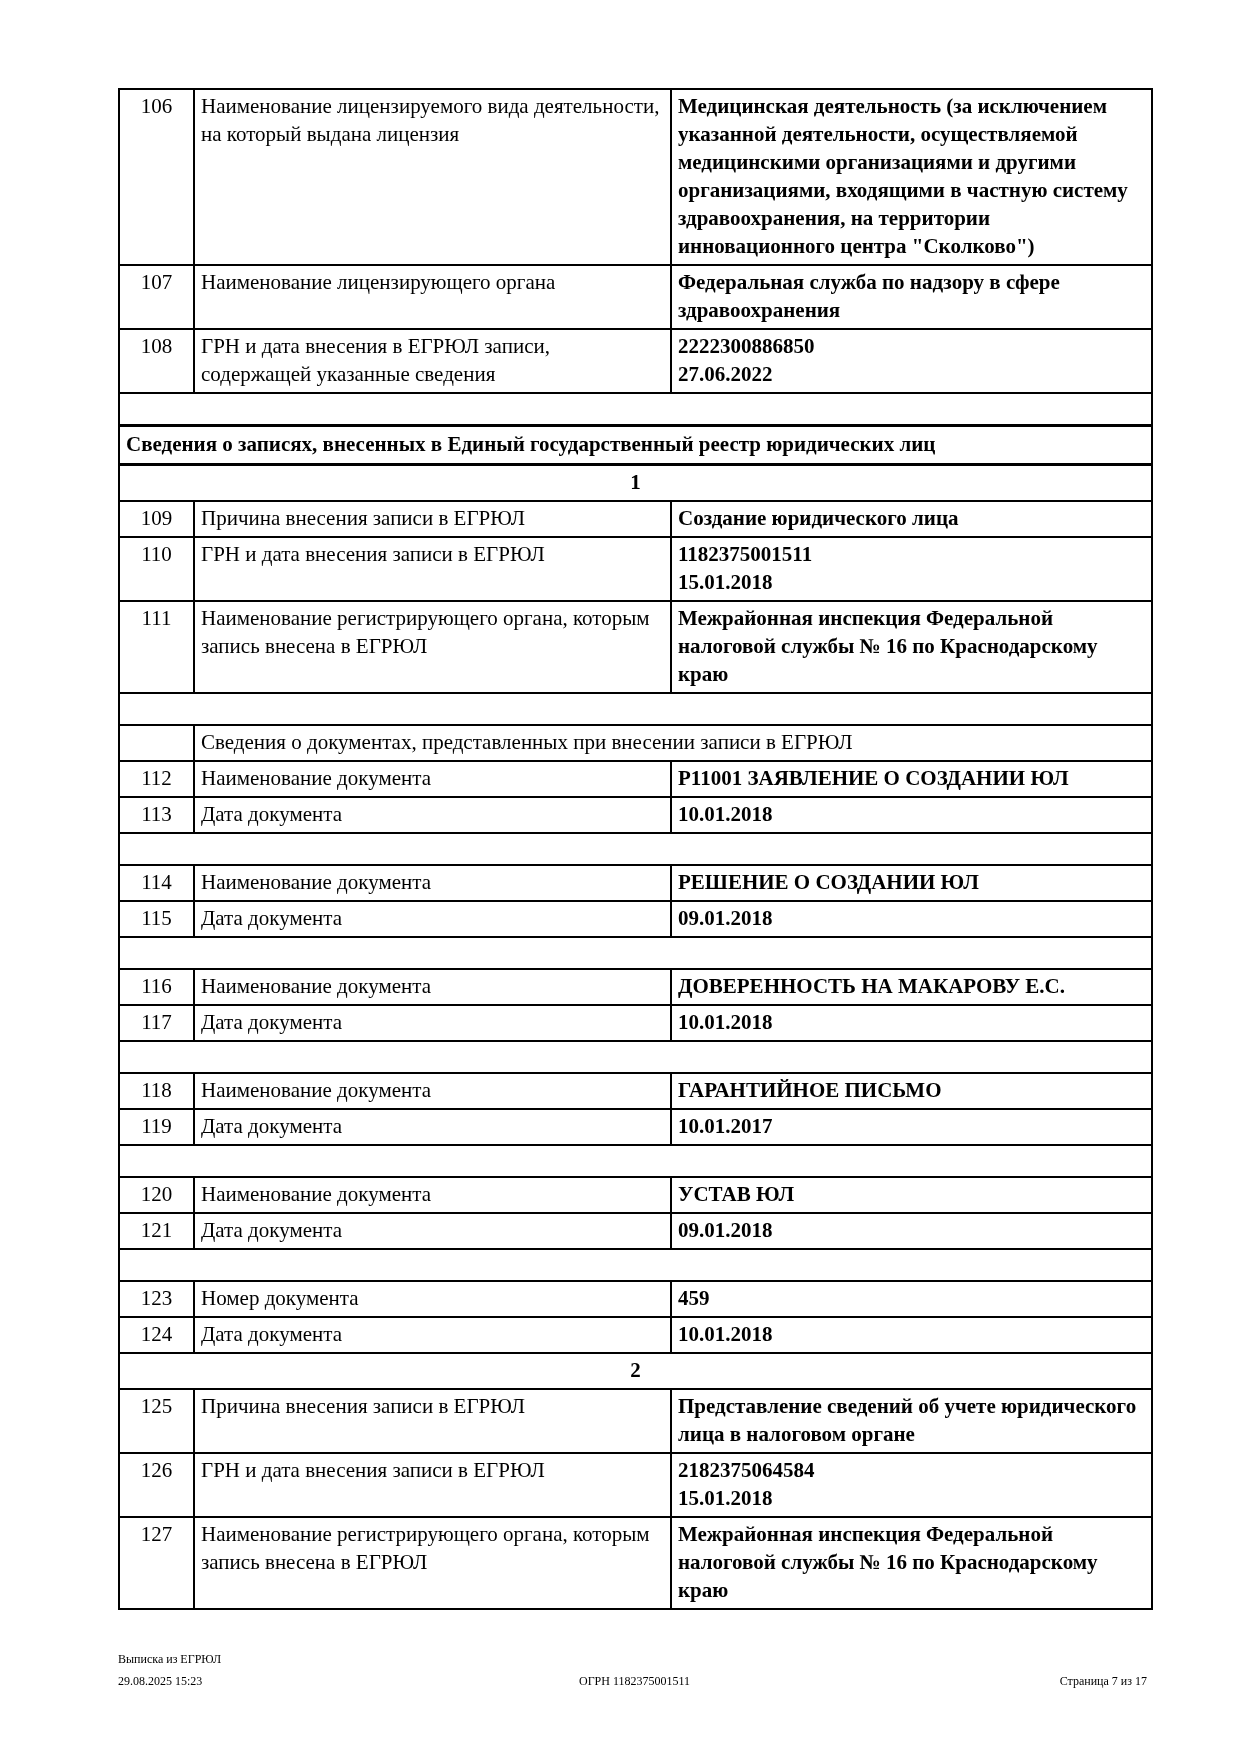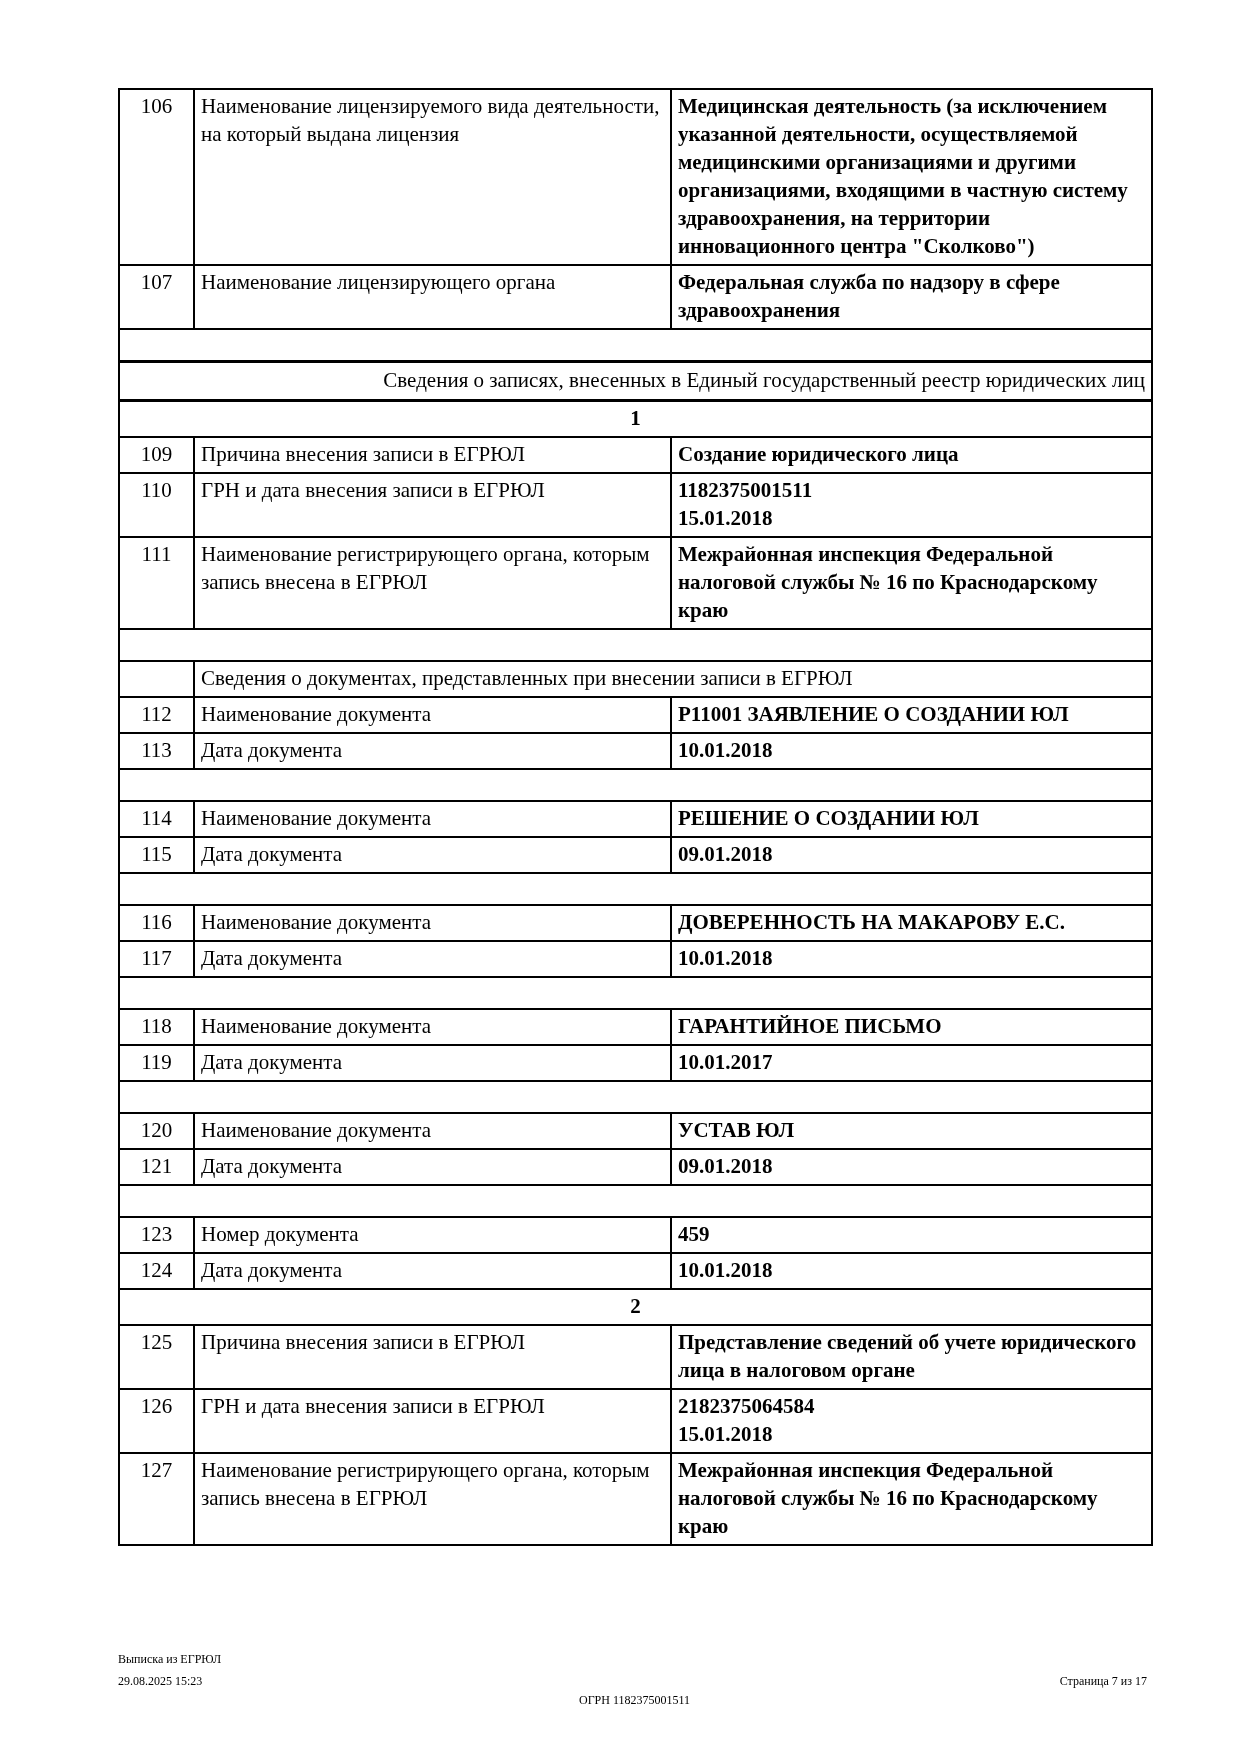--- a/index.html
+++ b/index.html
@@ -40,42 +40,42 @@
     text-align: center;
     padding-left: 2px;
     padding-right: 2px;
   }
   td.value { white-space: pre-line; font-weight: bold; }
   tr.spacer td {
     height: 30px;
     padding: 0;
   }
   tr.section td {
-    font-weight: normal;
-    text-align: right;
+    font-weight: bold;
+    text-align: left;
     border-top-width: 3px;
     border-bottom-width: 3px;
     padding-top: 3px;
     padding-bottom: 5px;
   }
   tr.entry td {
     font-weight: bold;
     text-align: center;
   }
   .footer {
     position: absolute;
     left: 118px;
     top: 1648px;
     width: 1033px;
     height: 48px;
     font-size: 12px;
     line-height: 22px;
   }
   .footer-left   { position: absolute; left: 0; top: 0; }
-  .footer-center { position: absolute; left: 0; right: 0; top: 22px; text-align: center; margin-top: 19px; }
+  .footer-center { position: absolute; left: 0; right: 0; top: 22px; text-align: center; }
   .footer-right  { position: absolute; right: 4px; top: 22px; text-align: right; }
 </style>
 </head>
 <body>
 
 <div class="page">
 
   <table class="egrul">
     <colgroup>
       <col style="width:75px">
@@ -85,20 +85,26 @@
     <tbody>
         <tr>
           <td class="num">106</td>
           <td class="label">Наименование лицензируемого вида деятельности, на который выдана лицензия</td>
           <td class="value">Медицинская деятельность (за исключением указанной деятельности, осуществляемой медицинскими организациями и другими организациями, входящими в частную систему здравоохранения, на территории инновационного центра "Сколково")</td>
         </tr>
         <tr>
           <td class="num">107</td>
           <td class="label">Наименование лицензирующего органа</td>
           <td class="value">Федеральная служба по надзору в сфере здравоохранения</td>
+        </tr>
+        <tr>
+          <td class="num">108</td>
+          <td class="label">ГРН и дата внесения в ЕГРЮЛ записи, содержащей указанные сведения</td>
+          <td class="value">2222300886850
+27.06.2022</td>
         </tr>
         <tr class="spacer">
           <td colspan="3"></td>
         </tr>
         <tr class="section">
           <td colspan="3">Сведения о записях, внесенных в Единый государственный реестр юридических лиц</td>
         </tr>
         <tr class="entry">
           <td colspan="3">1</td>
         </tr>

